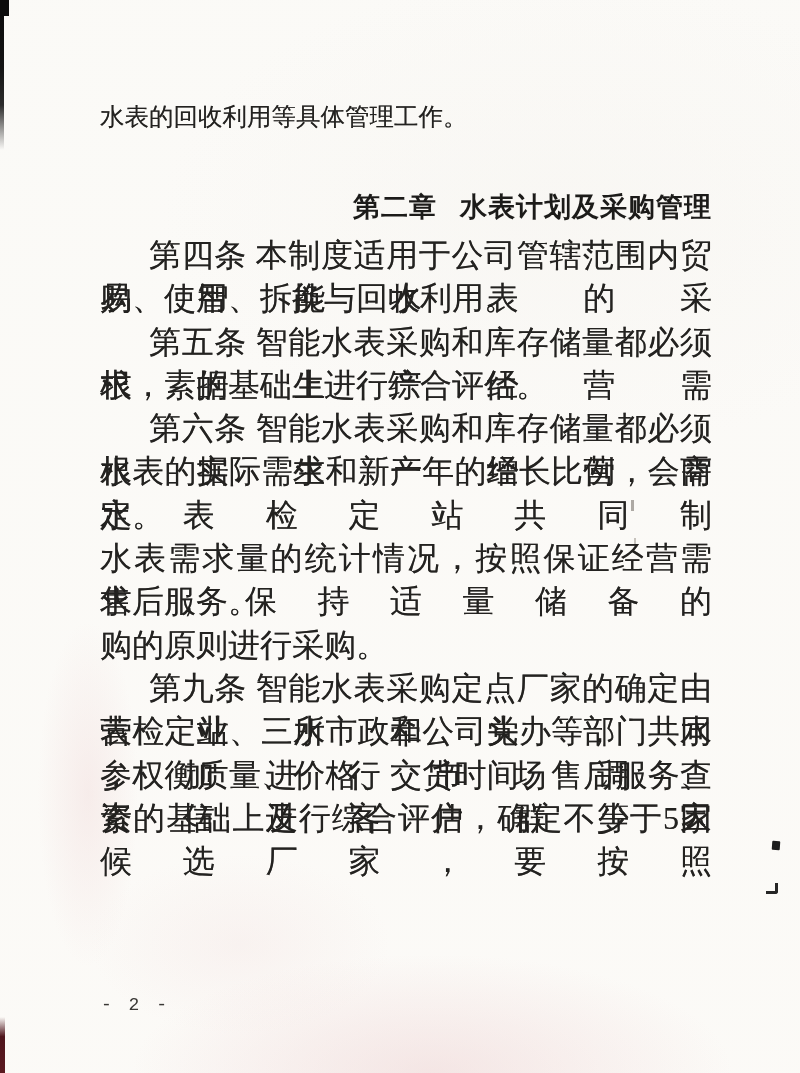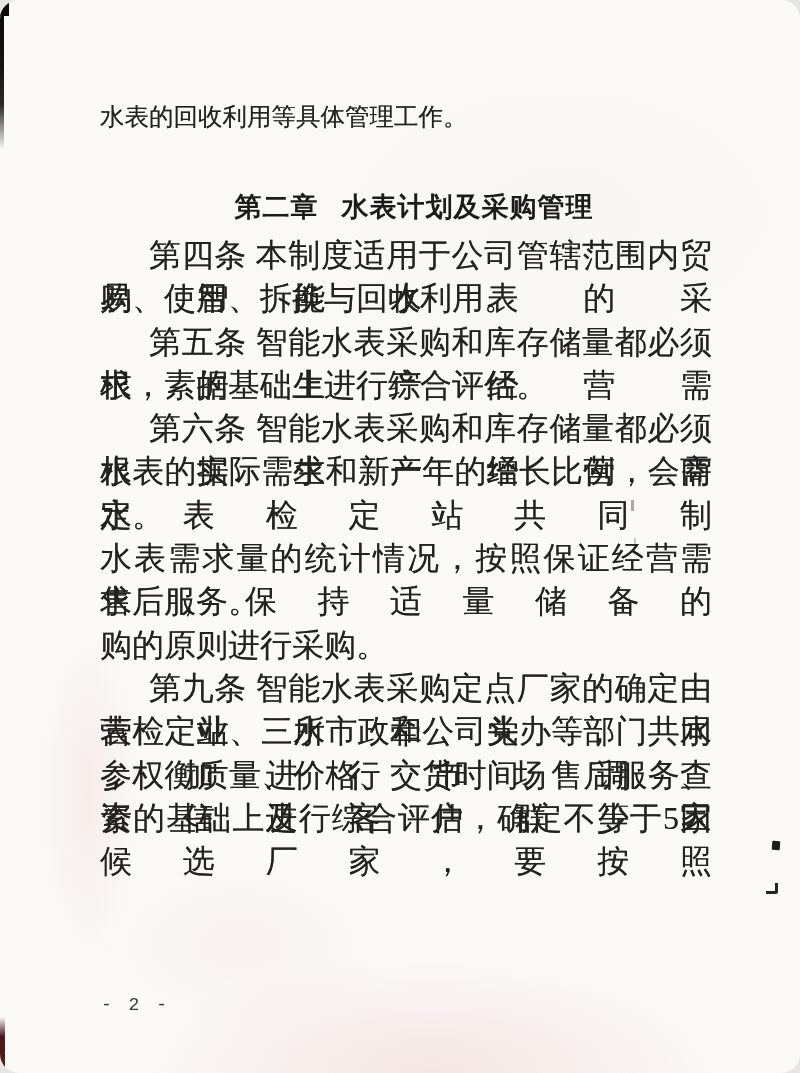--- a/index.html
+++ b/index.html
@@ -8,21 +8,20 @@
     background: #e8e6e2;
   }
   .page {
     position: relative;
     width: 800px;
     height: 1073px;
     background: #fcfbf8;
     overflow: hidden;
     font-family: "Liberation Serif", "DejaVu Serif", serif;
     color: #232220;
-    border-radius: 19px;
   }
   
   .tint-overlay {
     position: absolute;
     inset: 0;
     pointer-events: none;
     background:
       radial-gradient(ellipse 430px 170px at 54% 100%, rgba(232,196,198,0.38), rgba(232,196,198,0) 70%),
       radial-gradient(ellipse 70px 240px at 11% 74%, rgba(236,207,207,0.32), rgba(236,207,207,0) 72%),
       radial-gradient(ellipse 200px 120px at 30% 88%, rgba(238,214,214,0.22), rgba(238,214,214,0) 75%),
@@ -83,23 +82,23 @@
   .intro-line {
     position: absolute;
     left: 100px; top: 100px;
     width: 612px;
     font-size: 24.5px;
     line-height: 34px;
     text-shadow: 0 0 0.5px rgba(20,18,16,0.55);
   }
   .chapter-heading {
     position: absolute;
-    left: 108px; top: 190px;
+    left: 100px; top: 190px;
     width: 612px;
-    text-align: center;
+    text-align: right;
     font-family: "Liberation Sans", "DejaVu Sans", sans-serif;
     font-weight: bold;
     font-size: 27px;
     line-height: 34px;
     color: #1c1b19;
     letter-spacing: 1px;
   }
   .chapter-heading .chapter-number {
     margin-right: 0.85em;
   }

